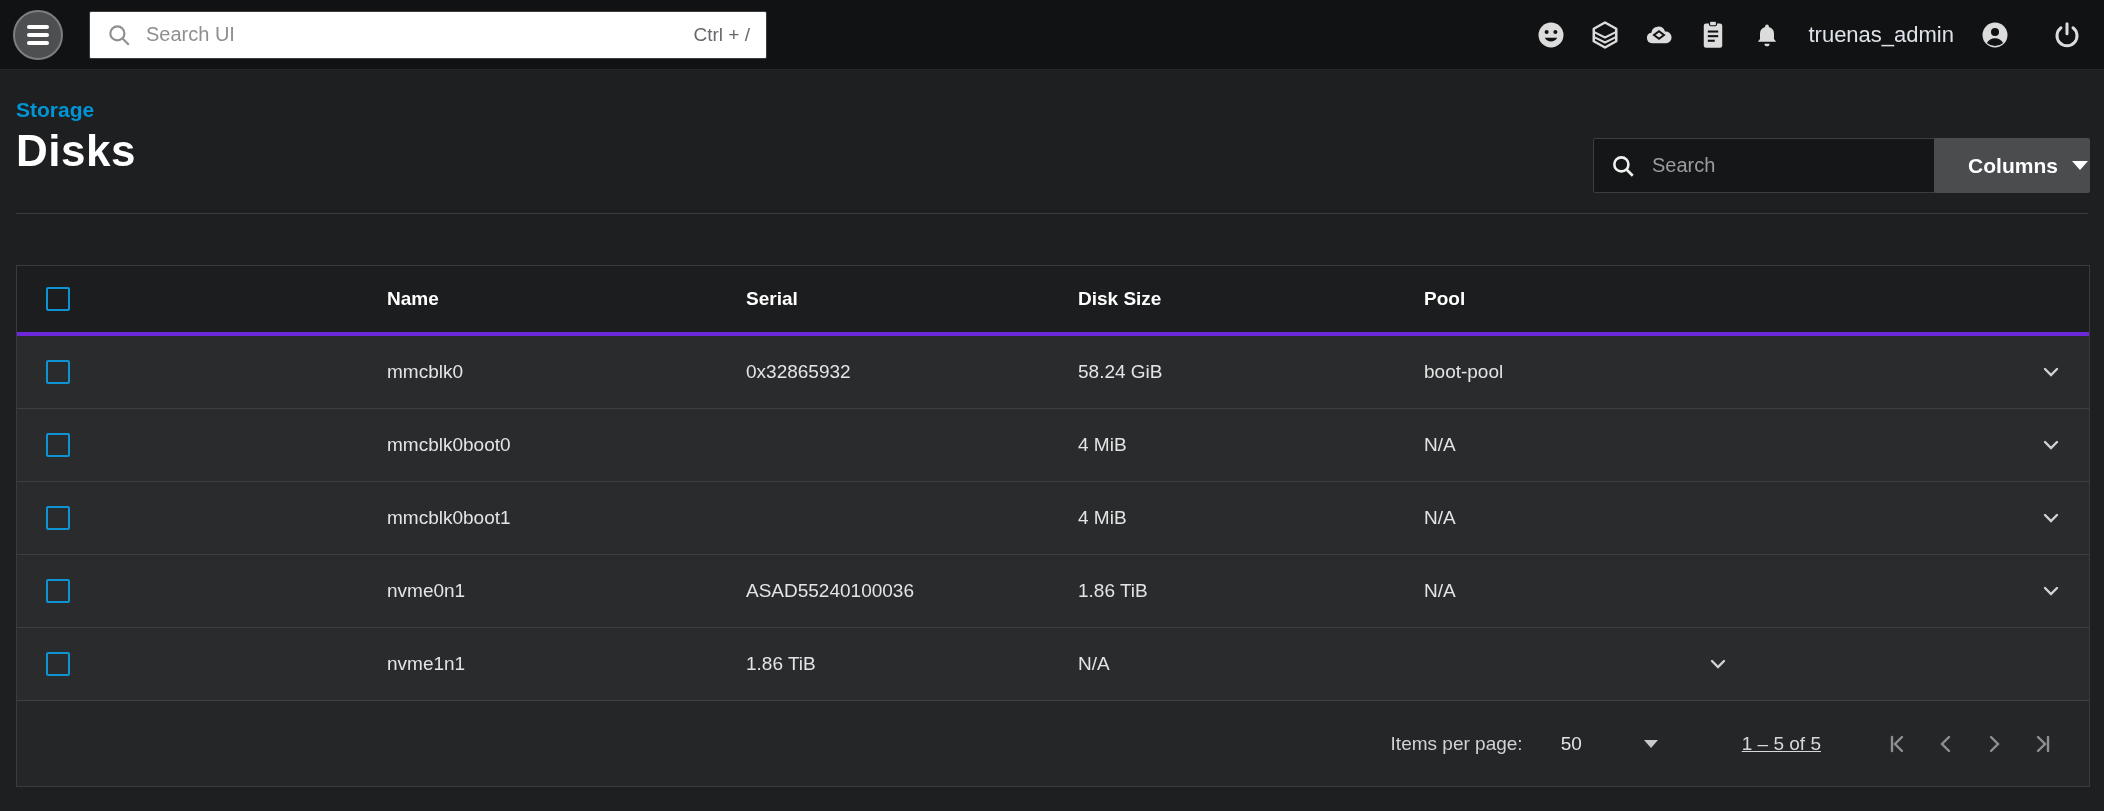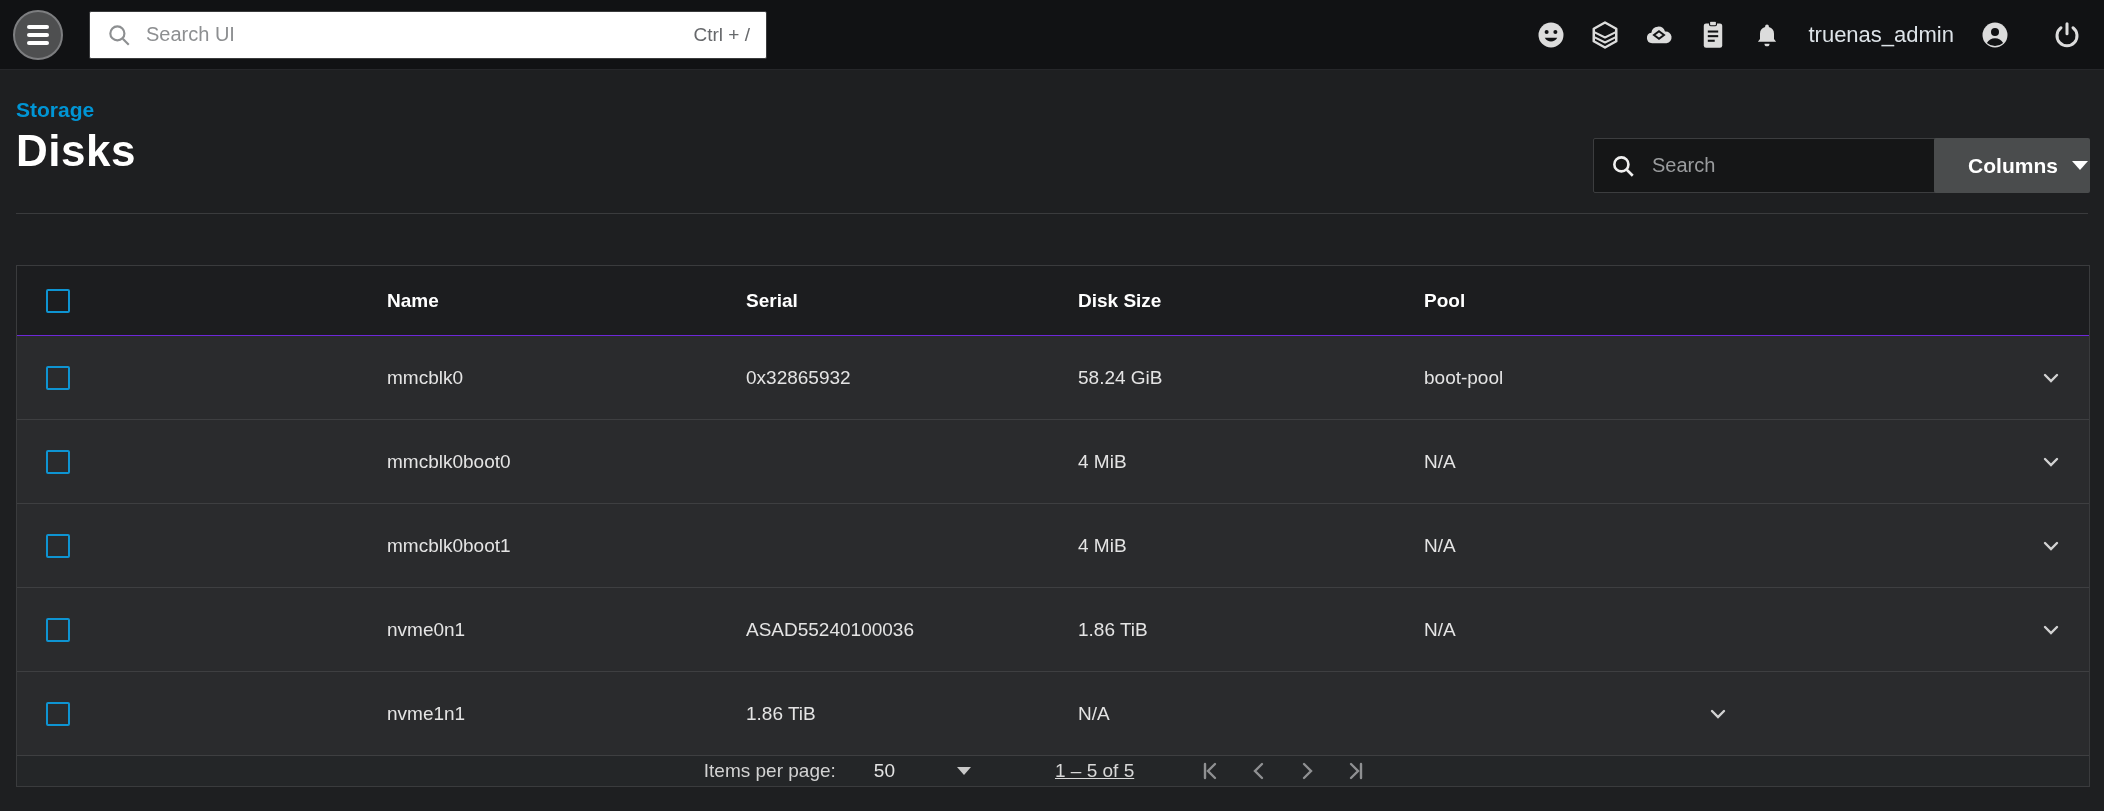--- a/index.html
+++ b/index.html
@@ -87,39 +87,39 @@
     background: #1c1d1f;
   }
   .trow {
     display: grid;
     grid-template-columns: 370px 359px 332px 346px 588px 1fr;
     align-items: center;
   }
   .thead {
     height: 70px; background: #1c1d1f;
     font-weight: bold; color: #ffffff; font-size: 19px;
-    border-bottom: 1px solid #6d28d9;
+    border-bottom: 4px solid #6d28d9;
   }
   .tbody-row {
-    height: 84px; background: #2a2b2d;
+    height: 73px; background: #2a2b2d;
     color: #e4e4e4; font-size: 19px;
     border-bottom: 1px solid #3e3f41;
     cursor: pointer;
   }
   .cell-check { padding-left: 29px; }
   .checkbox {
     width: 24px; height: 24px; border: 2px solid #0e94d2; border-radius: 2px;
     background: transparent; cursor: pointer;
   }
   .cell-expand { display: flex; justify-content: center; }
 
   
   .tfoot {
     flex: 1; background: #242628;
-    display: flex; align-items: center; justify-content: center;
+    display: flex; align-items: center; justify-content: flex-end;
     padding-right: 34px;
     color: #cfcfcf; font-size: 19px;
   }
   .pagesize-label { color: #d2d2d2; }
   .pagesize-select { display: flex; align-items: center; margin-left: 38px; cursor: pointer; }
   .pagesize-value { color: #e4e4e4; }
   .pagesize-select .caret-down { margin-left: 62px; border-top-color: #c9c9c9; border-left-width: 7px; border-right-width: 7px; border-top-width: 8px; }
   .range-label { margin-left: 84px; color: #d8d8d8; text-decoration: underline; }
   .pager { display: flex; align-items: center; gap: 22px; margin-left: 64px; }
   .pager-btn { width: 26px; height: 26px; display: flex; align-items: center; justify-content: center; cursor: default; }

